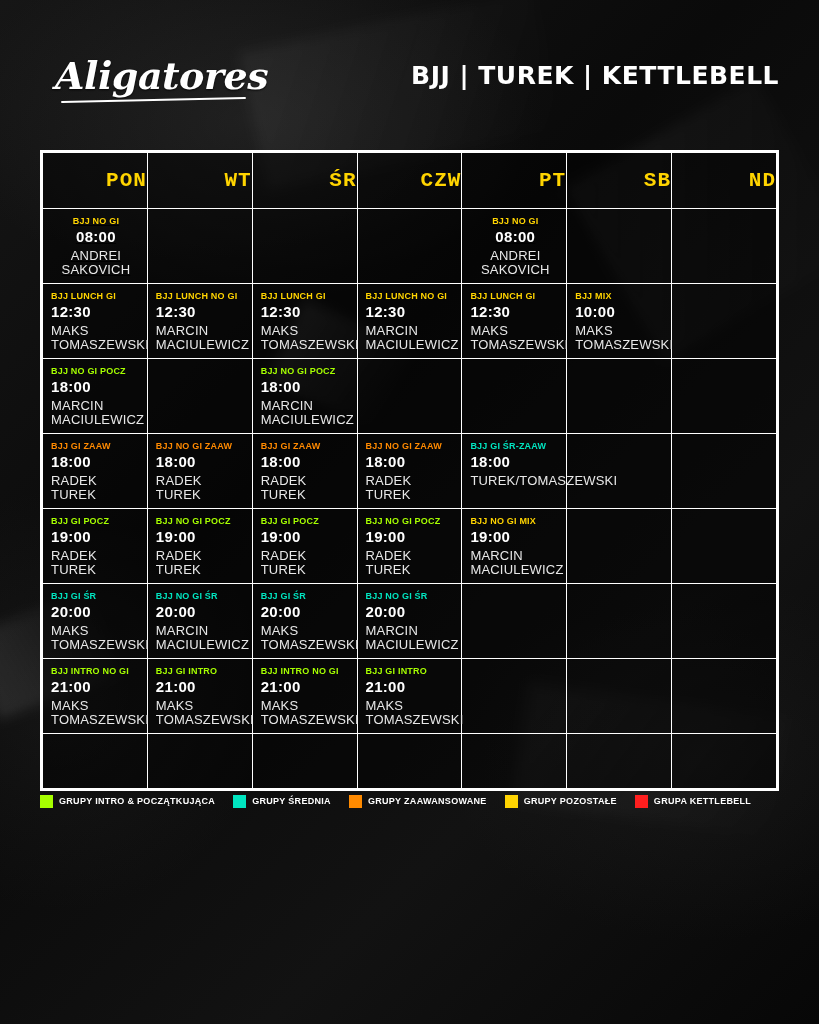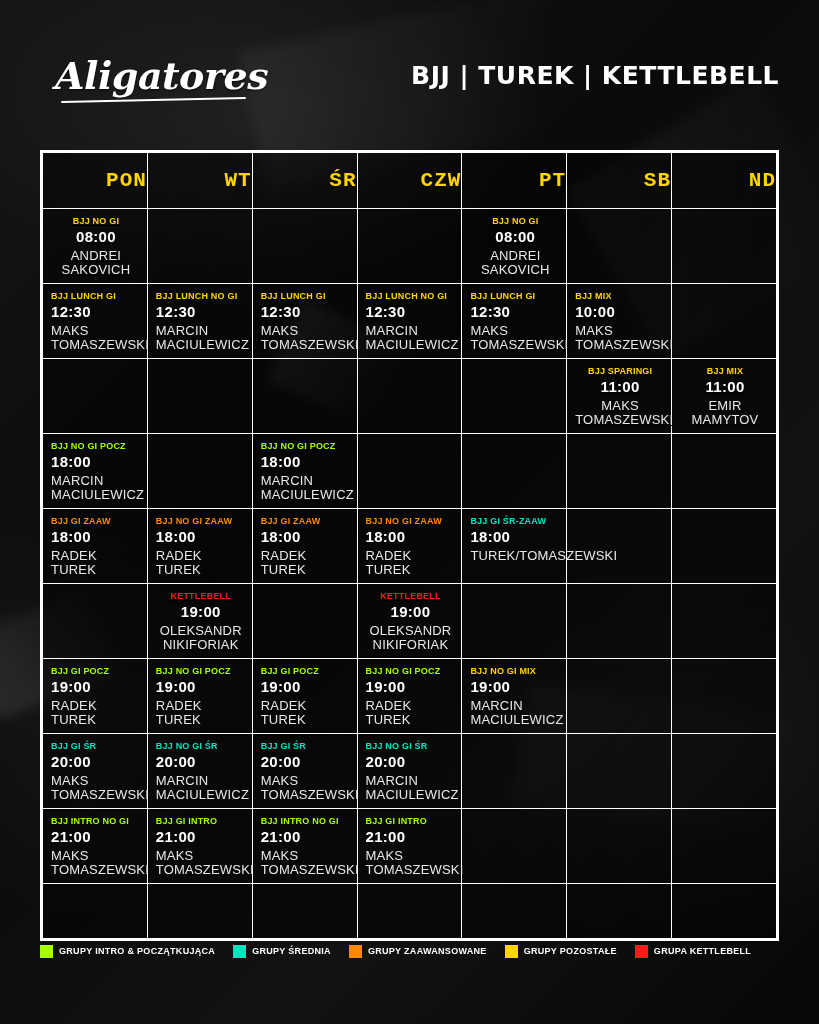--- a/index.html
+++ b/index.html
@@ -238,41 +238,20 @@
             <td>
               <div class="cell">
                 <div class="cname" style="color: rgb(255, 212, 0);">BJJ MIX</div>
                 <div class="ctime">10:00</div>
                 <div class="cteacher">MAKS TOMASZEWSKI</div>
               </div>
             </td>
             <td></td>
           </tr>
           <tr>
-            <td></td>
-            <td></td>
-            <td></td>
-            <td></td>
-            <td></td>
-            <td class="center">
-              <div class="cell">
-                <div class="cname" style="color: rgb(255, 212, 0);">BJJ SPARINGI</div>
-                <div class="ctime">11:00</div>
-                <div class="cteacher">MAKS TOMASZEWSKI</div>
-              </div>
-            </td>
-            <td class="center">
-              <div class="cell">
-                <div class="cname" style="color: rgb(255, 212, 0);">BJJ MIX</div>
-                <div class="ctime">11:00</div>
-                <div class="cteacher">EMIR MAMYTOV</div>
-              </div>
-            </td>
-          </tr>
-          <tr>
             <td>
               <div class="cell">
                 <div class="cname" style="color: rgb(166, 255, 0);">BJJ NO GI POCZ</div>
                 <div class="ctime">18:00</div>
                 <div class="cteacher">MARCIN MACIULEWICZ</div>
               </div>
             </td>
             <td></td>
             <td>
               <div class="cell">
@@ -315,41 +294,20 @@
                 <div class="cteacher">RADEK TUREK</div>
               </div>
             </td>
             <td>
               <div class="cell">
                 <div class="cname" style="color: rgb(0, 229, 192);">BJJ GI ŚR-ZAAW</div>
                 <div class="ctime">18:00</div>
                 <div class="cteacher">TUREK/TOMASZEWSKI</div>
               </div>
             </td>
-            <td></td>
-            <td></td>
-          </tr>
-          <tr>
-            <td></td>
-            <td class="center">
-              <div class="cell">
-                <div class="cname" style="color: rgb(255, 26, 26);">KETTLEBELL</div>
-                <div class="ctime">19:00</div>
-                <div class="cteacher">OLEKSANDR NIKIFORIAK</div>
-              </div>
-            </td>
-            <td></td>
-            <td class="center">
-              <div class="cell">
-                <div class="cname" style="color: rgb(255, 26, 26);">KETTLEBELL</div>
-                <div class="ctime">19:00</div>
-                <div class="cteacher">OLEKSANDR NIKIFORIAK</div>
-              </div>
-            </td>
-            <td></td>
             <td></td>
             <td></td>
           </tr>
           <tr>
             <td>
               <div class="cell">
                 <div class="cname" style="color: rgb(166, 255, 0);">BJJ GI POCZ</div>
                 <div class="ctime">19:00</div>
                 <div class="cteacher">RADEK TUREK</div>
               </div>

